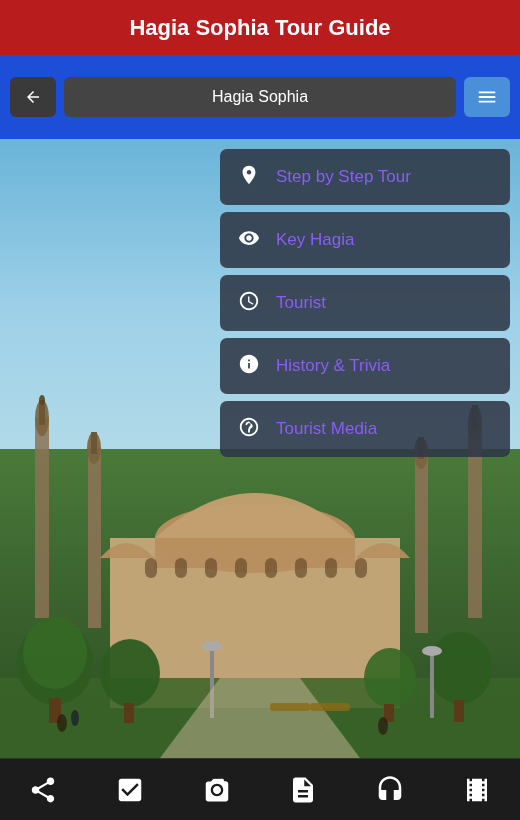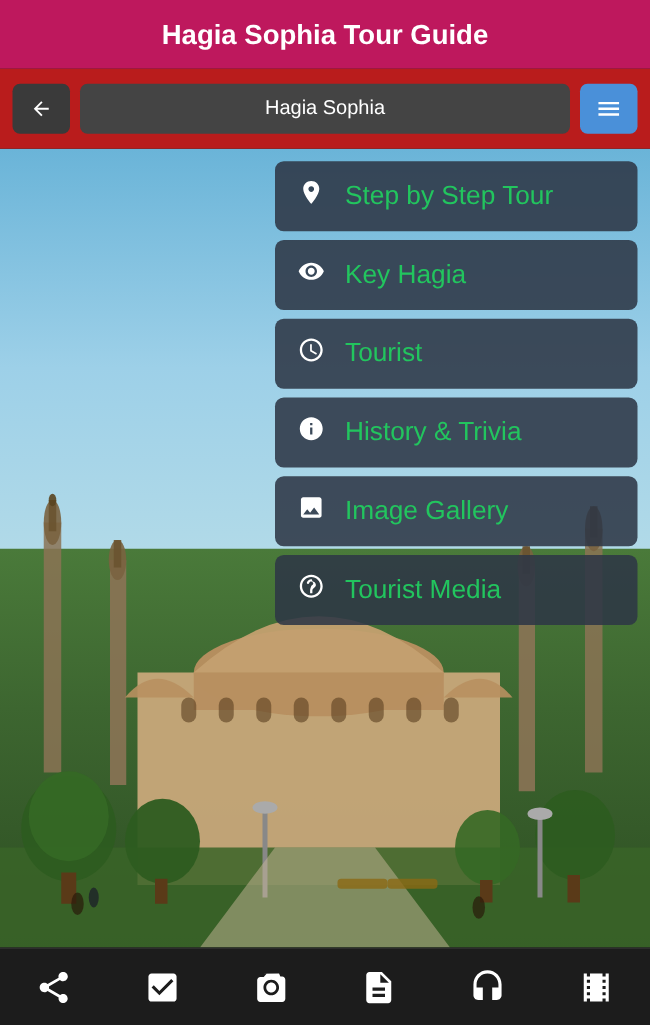--- a/index.html
+++ b/index.html
@@ -15,42 +15,42 @@
     .app-container {
       width: 520px;
       height: 820px;
       display: flex;
       flex-direction: column;
       position: relative;
     }
 
     
     .header {
-      background: #be185d;
+      background: #b91c1c;
       padding: 10px 14px;
       display: flex;
       align-items: center;
       justify-content: center;
       min-height: 55px;
       flex-shrink: 0;
     }
 
     .header-title {
       color: #ffffff;
       font-size: 22px;
       font-weight: bold;
       text-align: center;
     }
 
     
     .nav-bar {
-      background: #b91c1c;
+      background: #1d4ed8;
       display: flex;
       align-items: flex-end;
-      padding: 12px 10px;
+      padding: 22px 10px;
       gap: 8px;
       min-height: 52px;
       flex-shrink: 0;
     }
 
     .nav-back-btn {
       background: #3a3a3a;
       border: none;
       border-radius: 6px;
       width: 46px;
@@ -142,22 +142,22 @@
 
     .menu-item-icon {
       color: #ffffff;
       font-size: 20px;
       width: 26px;
       text-align: center;
       flex-shrink: 0;
     }
 
     .menu-item-label {
-      color: #22c55e;
-      font-size: 21px;
+      color: #8b5cf6;
+      font-size: 17px;
       font-weight: 500;
     }
 
     
     .bottom-toolbar {
       background: #1c1c1c;
       height: 62px;
       display: flex;
       align-items: center;
       justify-content: space-around;
@@ -329,28 +329,20 @@
 
       <button class="menu-item">
         <span class="menu-item-icon">
           <svg width="22" height="22" viewBox="0 0 24 24" fill="white">
               <path d="M12 2C6.48 2 2 6.48 2 12s4.48 10 10 10 10-4.48 10-10S17.52 2 12 2zm1 15h-2v-6h2v6zm0-8h-2V7h2v2z"></path>
             </svg>
         </span>
         <span class="menu-item-label">History &amp; Trivia</span>
       </button>
 
-      <button class="menu-item">
-        <span class="menu-item-icon">
-          <svg width="22" height="22" viewBox="0 0 24 24" fill="white">
-              <path d="M21 19V5c0-1.1-.9-2-2-2H5c-1.1 0-2 .9-2 2v14c0 1.1.9 2 2 2h14c1.1 0 2-.9 2-2zM8.5 13.5l2.5 3.01L14.5 12l4.5 6H5l3.5-4.5z"></path>
-            </svg>
-        </span>
-        <span class="menu-item-label">Image Gallery</span>
-      </button>
 
       <button class="menu-item">
         <span class="menu-item-icon">
           <svg width="22" height="22" viewBox="0 0 24 24" fill="white">
               <path d="M12 2C6.48 2 2 6.48 2 12s4.48 10 10 10 10-4.48 10-10S17.52 2 12 2zm0 18c-4.41 0-8-3.59-8-8s3.59-8 8-8 8 3.59 8 8-3.59 8-8 8zm-1-4h2v2h-2v-2zm1.61-9.96c-2.06-.3-3.88.97-4.43 2.79-.18.58.26 1.17.87 1.17h.2c.41 0 .74-.29.88-.67.32-.97 1.27-1.6 2.33-1.33.75.19 1.29.86 1.29 1.61 0 1-.87 1.52-1.63 2.01C11.55 13.29 11 14.32 11 15.5V16h2v-.5c0-.71.44-1.37 1.06-1.78 1.02-.63 1.99-1.44 1.99-2.71 0-1.68-1.33-3.12-2.94-3.17z"></path>
             </svg>
         </span>
         <span class="menu-item-label">Tourist Media</span>
       </button>
 

